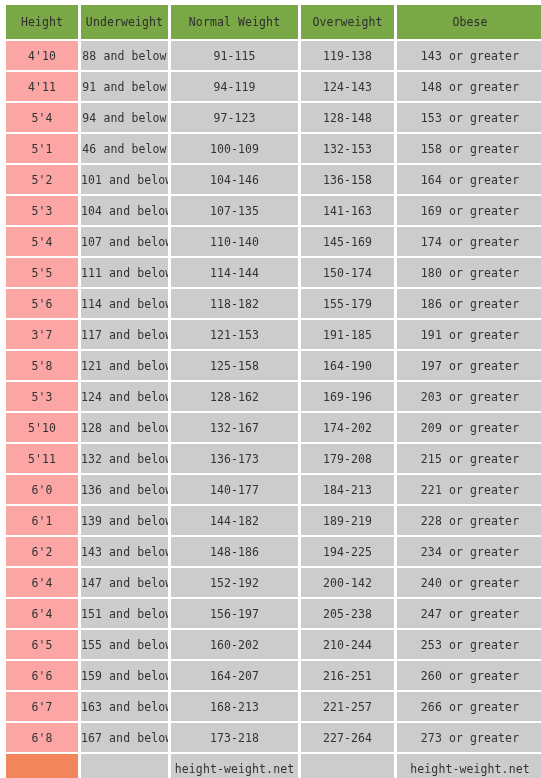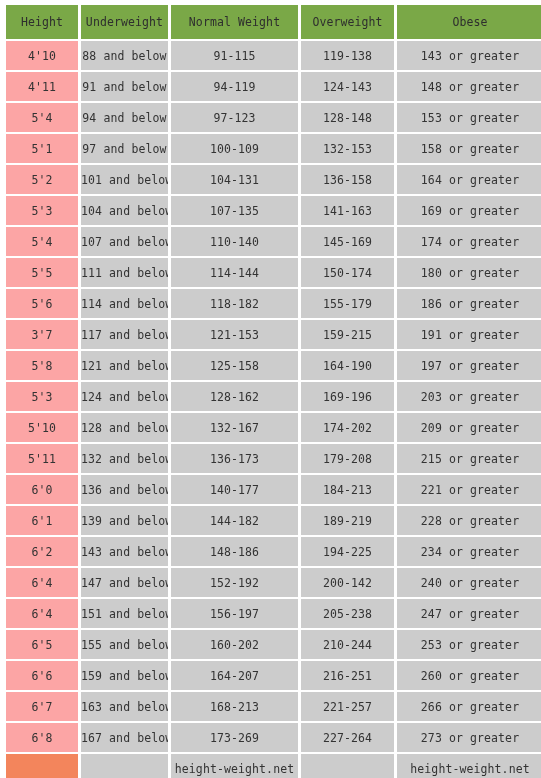--- a/index.html
+++ b/index.html
@@ -106,29 +106,29 @@
         </tr>
         <tr>
           <td class="height-cell">5'4</td>
           <td class="value-cell">94 and below</td>
           <td class="value-cell">97-123</td>
           <td class="value-cell">128-148</td>
           <td class="value-cell">153 or greater</td>
         </tr>
         <tr>
           <td class="height-cell">5'1</td>
-          <td class="value-cell">97 and below</td>
+          <td class="value-cell">46 and below</td>
           <td class="value-cell">100-109</td>
           <td class="value-cell">132-153</td>
           <td class="value-cell">158 or greater</td>
         </tr>
         <tr>
           <td class="height-cell">5'2</td>
           <td class="value-cell">101 and below</td>
-          <td class="value-cell">104-131</td>
+          <td class="value-cell">104-146</td>
           <td class="value-cell">136-158</td>
           <td class="value-cell">164 or greater</td>
         </tr>
         <tr>
           <td class="height-cell">5'3</td>
           <td class="value-cell">104 and below</td>
           <td class="value-cell">107-135</td>
           <td class="value-cell">141-163</td>
           <td class="value-cell">169 or greater</td>
         </tr>
@@ -150,21 +150,21 @@
           <td class="height-cell">5'6</td>
           <td class="value-cell">114 and below</td>
           <td class="value-cell">118-182</td>
           <td class="value-cell">155-179</td>
           <td class="value-cell">186 or greater</td>
         </tr>
         <tr>
           <td class="height-cell">3'7</td>
           <td class="value-cell">117 and below</td>
           <td class="value-cell">121-153</td>
-          <td class="value-cell">159-215</td>
+          <td class="value-cell">191-185</td>
           <td class="value-cell">191 or greater</td>
         </tr>
         <tr>
           <td class="height-cell">5'8</td>
           <td class="value-cell">121 and below</td>
           <td class="value-cell">125-158</td>
           <td class="value-cell">164-190</td>
           <td class="value-cell">197 or greater</td>
         </tr>
         <tr>
@@ -240,21 +240,21 @@
         <tr>
           <td class="height-cell">6'7</td>
           <td class="value-cell">163 and below</td>
           <td class="value-cell">168-213</td>
           <td class="value-cell">221-257</td>
           <td class="value-cell">266 or greater</td>
         </tr>
         <tr>
           <td class="height-cell">6'8</td>
           <td class="value-cell">167 and below</td>
-          <td class="value-cell">173-269</td>
+          <td class="value-cell">173-218</td>
           <td class="value-cell">227-264</td>
           <td class="value-cell">273 or greater</td>
         </tr>
         <tr>
           <td class="footer-height"></td>
           <td class="footer-cell"></td>
           <td class="footer-cell">height-weight.net</td>
           <td class="footer-cell"></td>
           <td class="footer-cell">height-weight.net</td>
         </tr>

